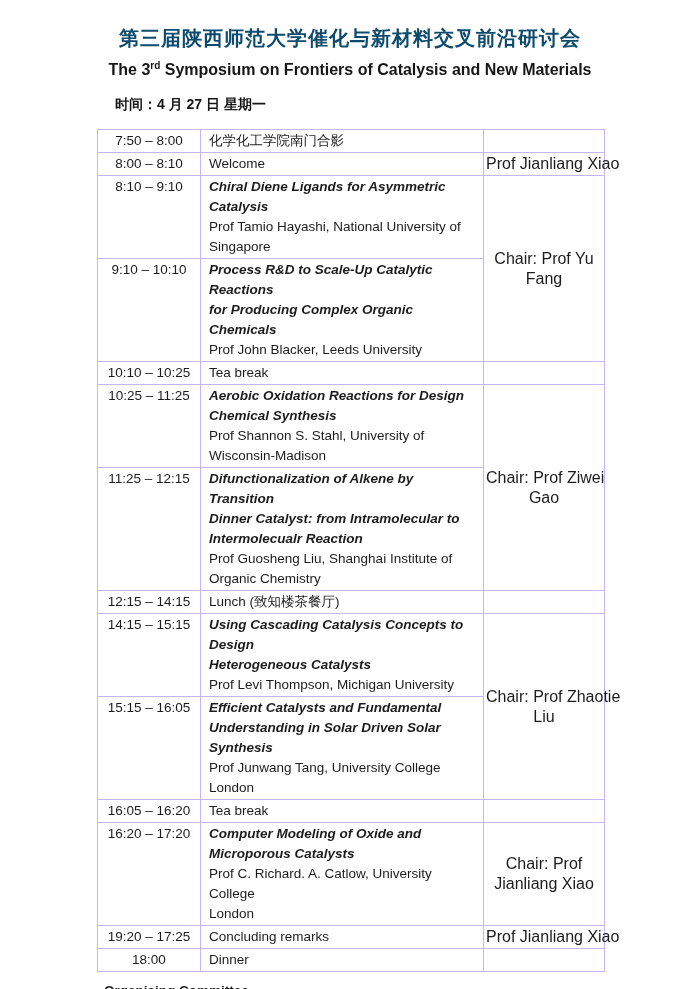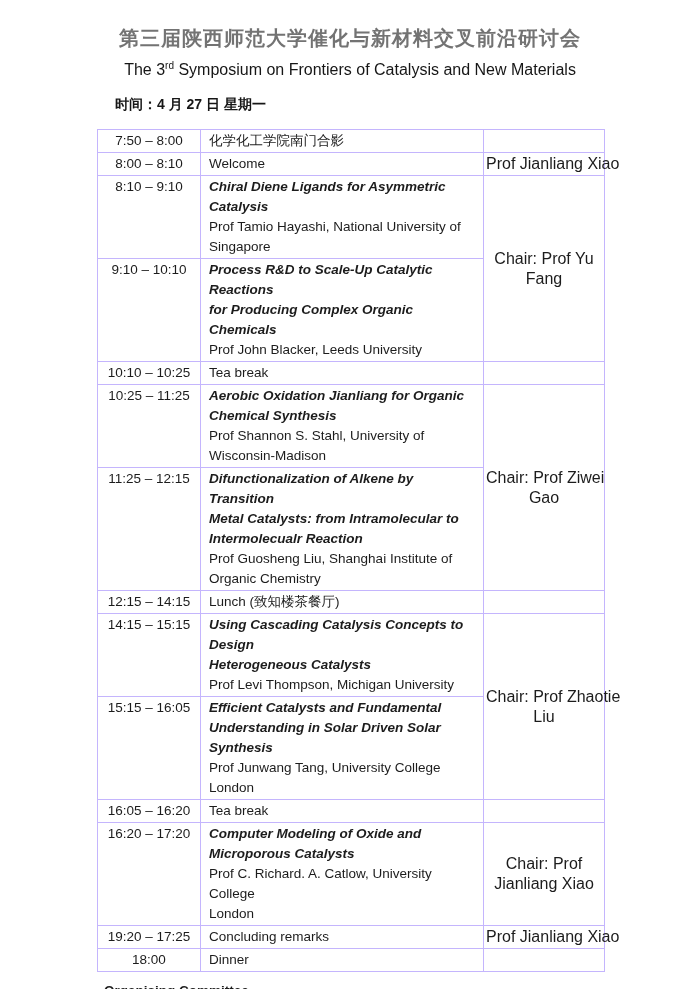--- a/index.html
+++ b/index.html
@@ -10,26 +10,26 @@
     color: #1c1c1c;
     overflow: hidden;
   }
   .page { padding-top: 25px; }
 
   .title-zh {
     text-align: center;
     font-size: 20px;
     font-weight: bold;
     letter-spacing: 1px;
-    color: #737373;
+    color: #0c4a6e;
   }
   .title-en {
     text-align: center;
     font-size: 16px;
-    font-weight: normal;
+    font-weight: bold;
     margin-top: 8px;
     color: #161616;
   }
   .title-en sup { font-size: 10px; }
 
   .meta-row {
     display: flex;
     margin-top: 17px;
     padding-left: 115px;
     font-size: 14px;
@@ -134,33 +134,33 @@
         <tr>
           <td class="time">10:10 – 10:25</td>
           <td class="content">
             <div class="line">Tea break</div>
           </td>
           <td class="chair" rowspan="1"></td>
         </tr>
         <tr>
           <td class="time">10:25 – 11:25</td>
           <td class="content">
-            <div class="line bold">Aerobic Oxidation Jianliang for Organic</div>
+            <div class="line bold">Aerobic Oxidation Reactions for Design</div>
             <div class="line bold">Chemical Synthesis</div>
             <div class="line">Prof Shannon S. Stahl, University of</div>
             <div class="line">Wisconsin-Madison</div>
           </td>
           <td class="chair" rowspan="2">Chair: Prof Ziwei
 Gao</td>
         </tr>
         <tr>
           <td class="time">11:25 – 12:15</td>
           <td class="content">
             <div class="line bold">Difunctionalization of Alkene by Transition</div>
-            <div class="line bold">Metal Catalysts: from Intramolecular to</div>
+            <div class="line bold">Dinner Catalyst: from Intramolecular to</div>
             <div class="line bold">Intermolecualr Reaction</div>
             <div class="line">Prof Guosheng Liu, Shanghai Institute of</div>
             <div class="line">Organic Chemistry</div>
           </td>
         </tr>
         <tr>
           <td class="time">12:15 – 14:15</td>
           <td class="content">
             <div class="line">Lunch (致知楼茶餐厅)</div>
           </td>

